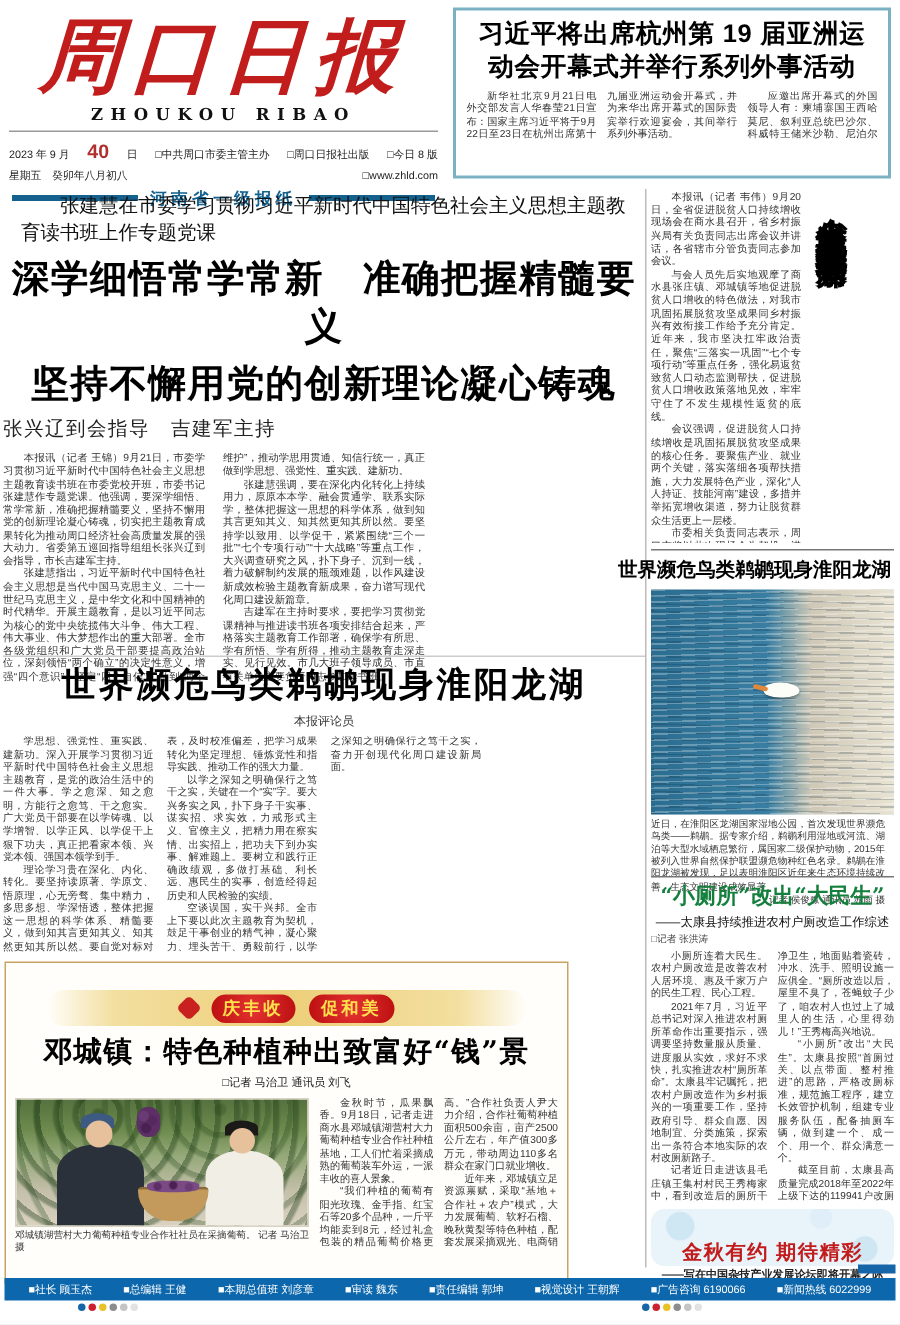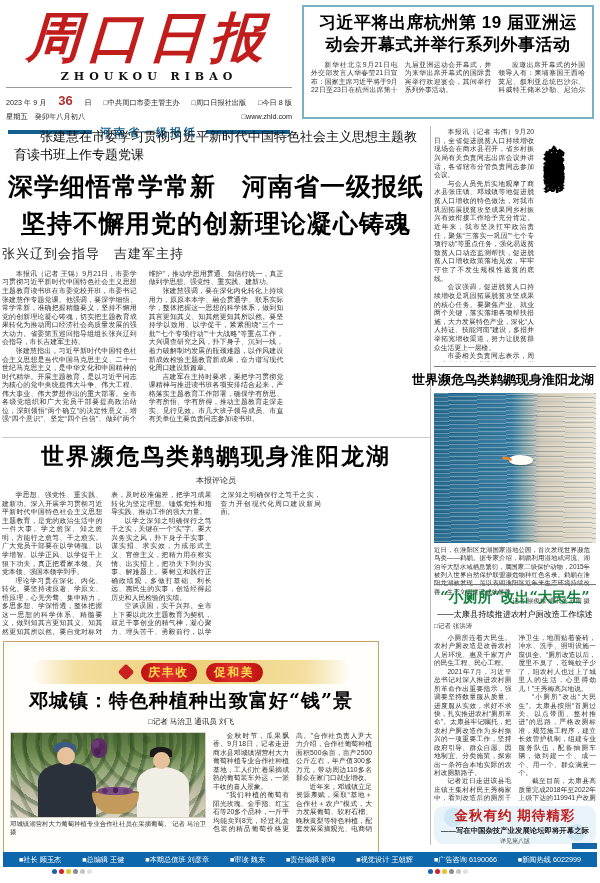--- a/index.html
+++ b/index.html
@@ -59,21 +59,21 @@
   .pelican-credit{display:block;text-align:right;margin-top:1px;color:#333;}
   .toilet{position:absolute;left:434px;top:588px;width:162px;}
   .toilet-h{font-family:"DejaVu Serif",serif;font-size:14.5px;font-weight:bold;text-align:center;color:#15803d;}
   .toilet-sub{font-size:8.2px;text-align:center;margin-top:2px;color:#111;}
   .toilet-by{font-size:6.5px;margin-top:2px;color:#444;}
   .toilet-b{margin-top:3px;column-count:2;column-gap:7px;column-fill:auto;height:170px;overflow:hidden;
             font-size:6.7px;line-height:1.26;text-align:justify;color:#333;}
   .autumn{position:absolute;left:434px;top:806px;width:162px;height:38px;border-radius:9px;text-align:center;
       background:radial-gradient(circle at 12% 30%,#cfe6f3 0 9px,rgba(0,0,0,0) 10px),
                  radial-gradient(circle at 88% 70%,#cfe6f3 0 8px,rgba(0,0,0,0) 9px),
-                 radial-gradient(circle at 70% 15%,#dfeef8 0 7px,rgba(0,0,0,0) 8px),#e9f3fa;padding-top:1px;box-sizing:border-box;}
+                 radial-gradient(circle at 70% 15%,#dfeef8 0 7px,rgba(0,0,0,0) 8px),#e9f3fa;padding-top:20px;box-sizing:border-box;}
   .autumn-t{font-size:13.5px;font-weight:800;color:#c21d1d;letter-spacing:1px;}
   .autumn-s{font-size:7.4px;font-weight:bold;color:#222;margin-top:1px;}
   .autumn-n{font-size:6px;color:#555;margin-top:1px;}
   .bluechip{position:absolute;left:572px;top:843px;width:25px;height:6px;background:#1565a8;}
   
   .boxart{position:absolute;left:3px;top:641px;width:376px;height:215px;border:1.5px solid #c9a365;
           box-sizing:border-box;background:#fffefb;padding:18px 6px;}
   .banner{position:relative;width:320px;height:24px;margin:0 auto;display:flex;align-items:center;justify-content:center;gap:9px;
       background:linear-gradient(90deg,rgba(243,223,160,0) 0%,#f3dfa0 14%,#eccf79 50%,#f3dfa0 86%,rgba(243,223,160,0) 100%);
       border-radius:12px;}
@@ -120,21 +120,21 @@
 <body>
 
 <div class="page">
 
   <div class="masthead">
     <div class="mast-title">周口日报</div>
     <div class="mast-sub">ZHOUKOU RIBAO</div>
     <div class="daterows">
       <div class="daterow">
         <span>2023 年 9 月</span>
-        <span class="dateday">36</span>
+        <span class="dateday">40</span>
         <span>日</span>
         <span>□中共周口市委主管主办</span>
         <span>□周口日报社出版</span>
         <span>□今日 8 版</span>
       </div>
       <div class="daterow">
         <span>星期五　癸卯年八月初八</span>
         <span>□www.zhld.com</span>
       </div>
     </div>
@@ -148,21 +148,21 @@
   <div class="xibox">
     <div class="xibox-h">习近平将出席杭州第 19 届亚洲运动会开幕式并举行系列外事活动</div>
     <div class="xibox-b cols">
         <p>新华社北京9月21日电 外交部发言人华春莹21日宣布：国家主席习近平将于9月22日至23日在杭州出席第十九届亚洲运动会开幕式，并为来华出席开幕式的国际贵宾举行欢迎宴会，其间举行系列外事活动。</p>
         <p>应邀出席开幕式的外国领导人有：柬埔寨国王西哈莫尼、叙利亚总统巴沙尔、科威特王储米沙勒、尼泊尔总理普拉昌达、东帝汶总理夏纳纳、韩国总理韩德洙、马来西亚国会下议院议长佐哈里等。</p>
       </div>
   </div>
 
   <div class="main-art">
     <div class="kicker">张建慧在市委学习贯彻习近平新时代中国特色社会主义思想主题教育读书班上作专题党课</div>
-    <div class="main-h">深学细悟常学常新　河南省一级报纸</div>
+    <div class="main-h">深学细悟常学常新　准确把握精髓要义</div>
     <div class="main-h">坚持不懈用党的创新理论凝心铸魂</div>
     <div class="main-sub">张兴辽到会指导　吉建军主持</div>
     <div class="main-body cols">
         <p>本报讯（记者 王锦）9月21日，市委学习贯彻习近平新时代中国特色社会主义思想主题教育读书班在市委党校开班，市委书记张建慧作专题党课。他强调，要深学细悟、常学常新，准确把握精髓要义，坚持不懈用党的创新理论凝心铸魂，切实把主题教育成果转化为推动周口经济社会高质量发展的强大动力。省委第五巡回指导组组长张兴辽到会指导，市长吉建军主持。</p>
         <p>张建慧指出，习近平新时代中国特色社会主义思想是当代中国马克思主义、二十一世纪马克思主义，是中华文化和中国精神的时代精华。开展主题教育，是以习近平同志为核心的党中央统揽伟大斗争、伟大工程、伟大事业、伟大梦想作出的重大部署。全市各级党组织和广大党员干部要提高政治站位，深刻领悟“两个确立”的决定性意义，增强“四个意识”、坚定“四个自信”、做到“两个维护”，推动学思用贯通、知信行统一，真正做到学思想、强党性、重实践、建新功。</p>
         <p>张建慧强调，要在深化内化转化上持续用力，原原本本学、融会贯通学、联系实际学，整体把握这一思想的科学体系，做到知其言更知其义、知其然更知其所以然。要坚持学以致用、以学促干，紧紧围绕“三个一批”“七个专项行动”“十大战略”等重点工作，大兴调查研究之风，扑下身子、沉到一线，着力破解制约发展的瓶颈难题，以作风建设新成效检验主题教育新成果，奋力谱写现代化周口建设新篇章。</p>
         <p>吉建军在主持时要求，要把学习贯彻党课精神与推进读书班各项安排结合起来，严格落实主题教育工作部署，确保学有所思、学有所悟、学有所得，推动主题教育走深走实、见行见效。市几大班子领导成员、市直有关单位主要负责同志参加读书班。</p>
       </div>
   </div>
 

